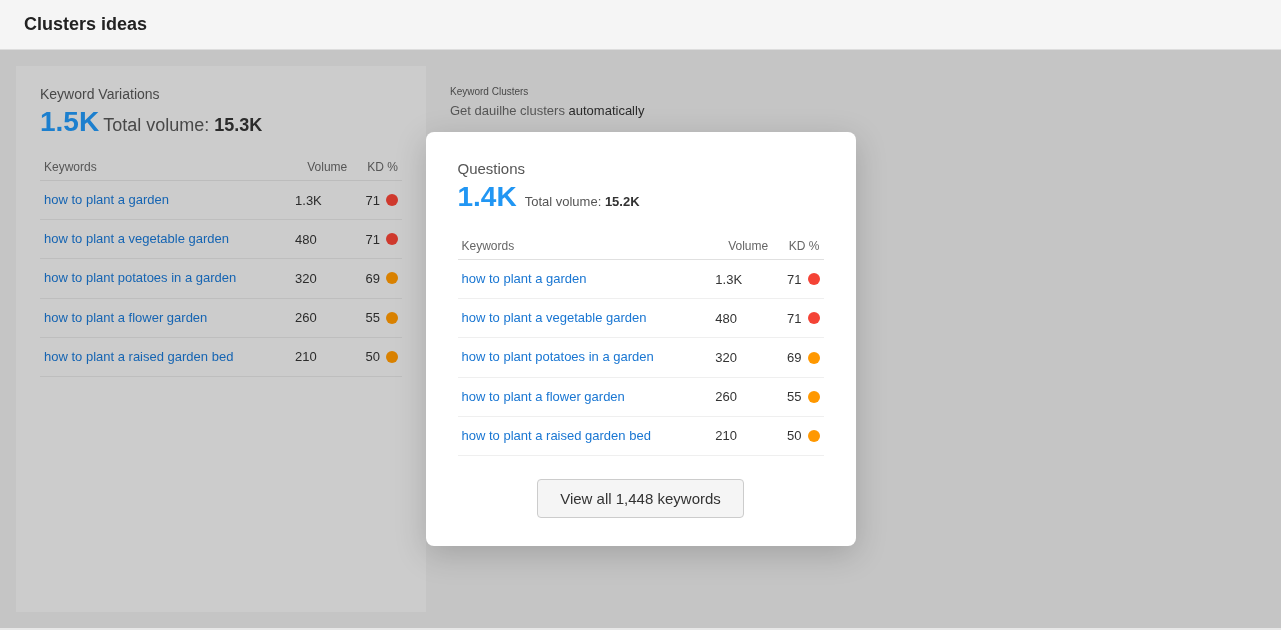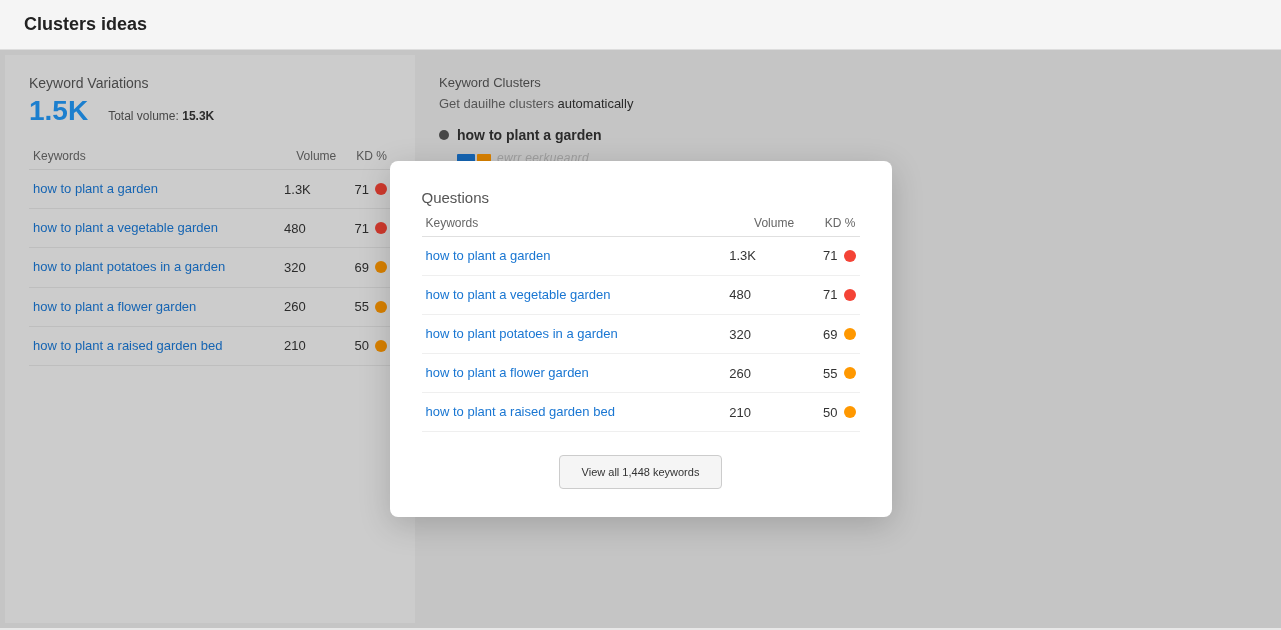--- a/index.html
+++ b/index.html
@@ -19,21 +19,21 @@
     }
 
     .page-title {
       font-size: 18px;
       font-weight: 700;
       color: #222;
     }
 
     .main-content {
       display: flex;
-      padding: 5px;
+      padding: 16px;
       height: calc(630px - 52px);
       position: relative;
     }
 
     
     .left-panel {
       width: 410px;
       background: #f0f0f0;
       padding: 20px 24px;
       flex-shrink: 0;
@@ -48,32 +48,32 @@
 
     .panel-section-title {
       font-size: 14px;
       color: #555;
       margin-bottom: 4px;
     }
 
     .panel-stat {
       display: flex;
       align-items: baseline;
-      gap: 20px;
+      gap: 4px;
       margin-bottom: 16px;
     }
 
     .stat-number {
       font-size: 28px;
       font-weight: 700;
       color: #2196F3;
     }
 
     .stat-label {
-      font-size: 12px;
+      font-size: 18px;
       color: #555;
     }
 
     .stat-label strong {
       font-weight: 700;
       color: #333;
     }
 
     .keywords-table {
       width: 100%;
@@ -167,21 +167,21 @@
       display: flex;
       align-items: center;
       justify-content: center;
       z-index: 10;
     }
 
     .modal {
       background: #fff;
       border-radius: 8px;
       padding: 28px 32px;
-      width: 502px;
+      width: 430px;
       max-height: 570px;
       box-shadow: 0 8px 32px rgba(0,0,0,0.18);
     }
 
     .modal-section-title {
       font-size: 15px;
       color: #555;
       margin-bottom: 4px;
     }
 
@@ -235,31 +235,31 @@
       font-size: 13px;
       vertical-align: middle;
     }
 
     .modal-view-btn {
       margin-top: 23px;
       padding: 10px 22px;
       background: #f5f5f5;
       border: 1px solid #ccc;
       border-radius: 4px;
-      font-size: 11px;
+      font-size: 15px;
       color: #333;
       cursor: pointer;
       display: block;
       margin-left: auto;
       margin-right: auto;
     }
 
     
     .clusters-section-title {
-      font-size: 13px;
+      font-size: 10px;
       color: #555;
       margin-bottom: 6px;
     }
 
     .clusters-subtitle {
       font-size: 13px;
       color: #666;
       margin-bottom: 16px;
     }
 
@@ -474,20 +474,27 @@
       </div>
 
     <a class="and-more-link">and more clusters</a>
 
     <button class="view-clusters-btn">View all clusters</button>
   </div>
 
   <div class="modal-overlay">
     <div class="modal">
       <div class="modal-section-title">Questions</div>
+      <div class="modal-stat">
+        <span class="modal-stat-number">1.4K</span>
+        <span class="modal-stat-label">
+          <span>Total volume:</span>
+          <strong>15.2K</strong>
+        </span>
+      </div>
 
       <table class="modal-table">
         <thead>
           <tr>
             <th>Keywords</th>
             <th class="right">Volume</th>
             <th class="right">KD %</th>
           </tr>
         </thead>
         <tbody id="modal-table-body">

